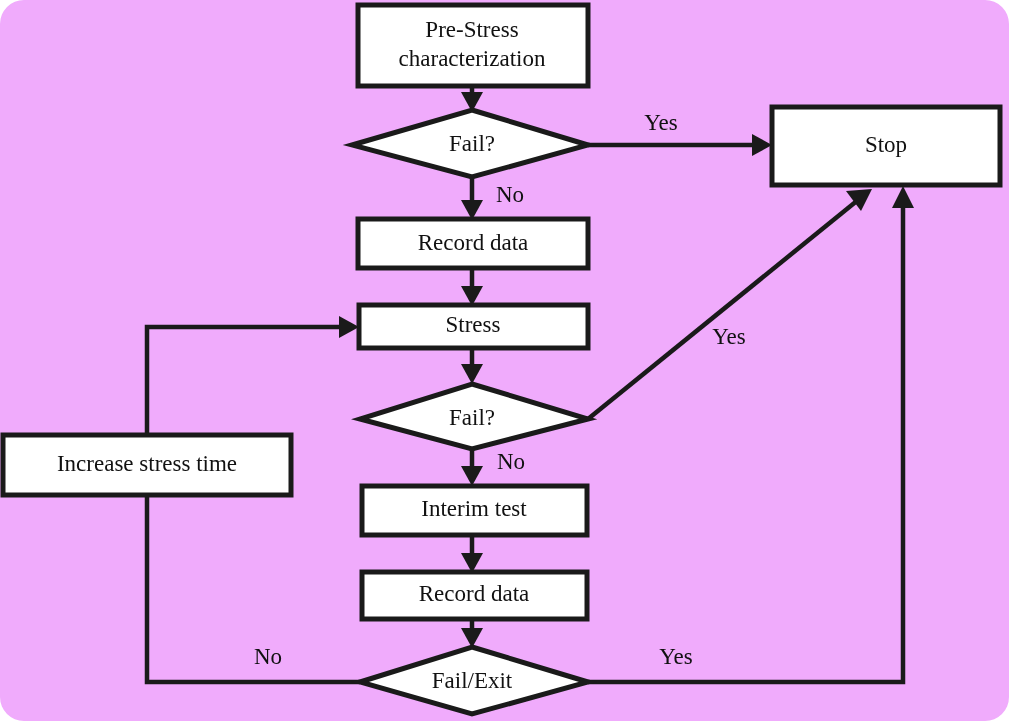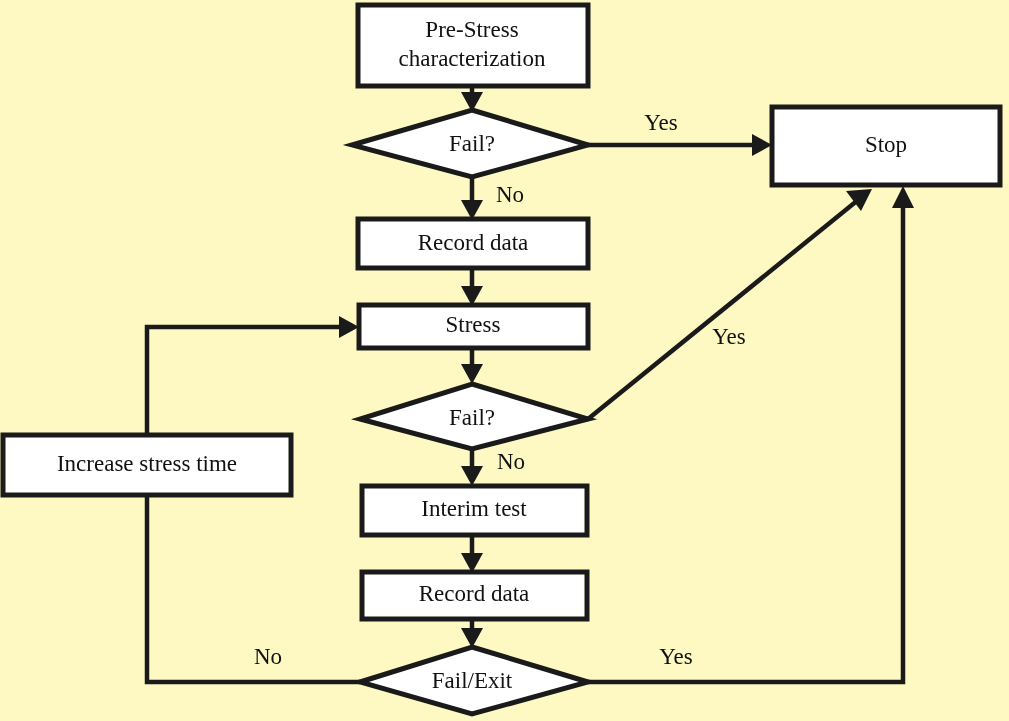--- a/index.html
+++ b/index.html
@@ -4,23 +4,24 @@
 <style>
   html, body {
     margin: 0;
     padding: 0;
     background: #ffffff;
   }
   #canvas {
     position: relative;
     width: 1009px;
     height: 721px;
-    background: #fef9c3;
+    background: #f0abfc;
     overflow: hidden;
     font-family: "Liberation Serif", "DejaVu Serif", serif;
+    border-radius: 24px;
   }
   svg#flow {
     position: absolute;
     left: 0;
     top: 0;
     width: 1009px;
     height: 721px;
   }
   .shape-stroke {
     fill: #ffffff;

